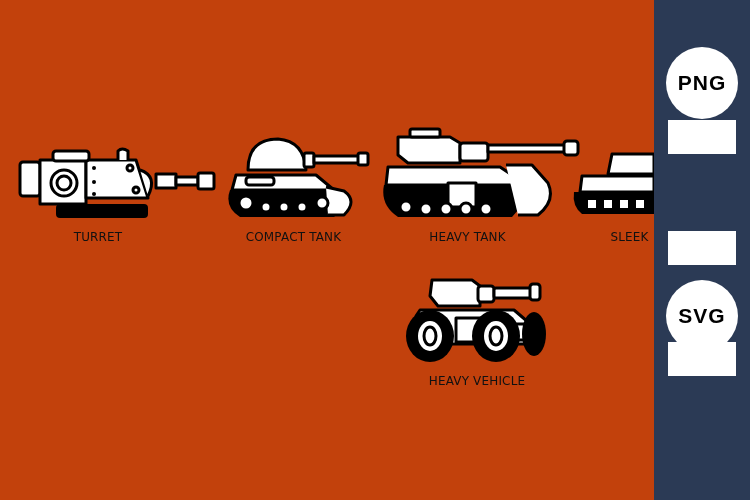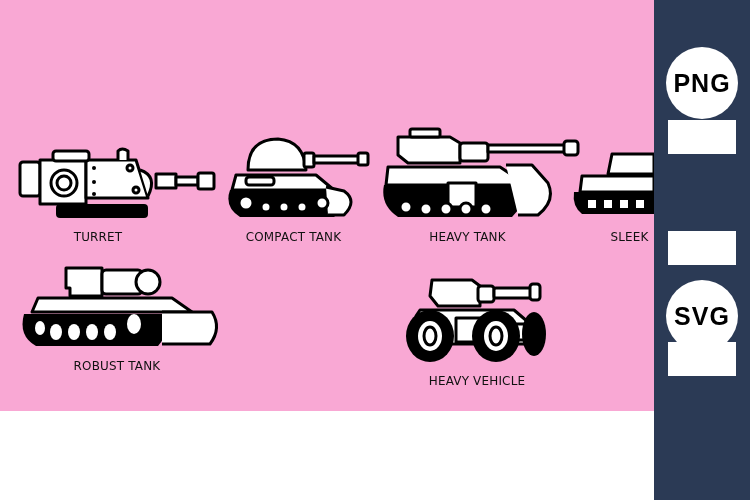--- a/index.html
+++ b/index.html
@@ -1,27 +1,27 @@
 <!DOCTYPE html>
 <html><head>
 <meta charset="utf-8">
 <style>
   html, body { margin:0; padding:0; }
   body { width:750px; height:500px; background:#ffffff; position:relative; overflow:hidden;
          font-family:"DejaVu Sans", sans-serif; }
-  .canvas { position:absolute; left:0; top:0; width:654px; height:411px; background:#f9a8d4; }
+  .canvas { position:absolute; left:0; top:0; width:654px; height:500px; background:#c2410c; }
   .item { position:absolute; }
   .item svg { position:absolute; left:0; top:0; overflow:visible; }
   .label { position:absolute; text-align:center; font-family:"DejaVu Sans", sans-serif;
            font-size:13px; font-weight:500; color:#111; letter-spacing:0.2px; line-height:18px;
            white-space:nowrap; transform:scaleX(0.92); }
   .sidebar { position:absolute; left:654px; top:0; width:96px; height:500px; background:#2b3a55; }
   .badge { position:absolute; left:12px; width:72px; height:72px; border-radius:50%; background:#fff;
            display:flex; align-items:center; justify-content:center;
-           font-family:"Liberation Sans", sans-serif; font-weight:bold; font-size:25px; color:#000; letter-spacing:1px; }
+           font-family:"Liberation Sans", sans-serif; font-weight:bold; font-size:21px; color:#000; letter-spacing:1px; }
   .connector { position:absolute; left:14px; width:68px; height:34px; background:#fff; }
   .s { fill:none; stroke:#000; stroke-width:3; stroke-linejoin:round; stroke-linecap:round; }
   .f { fill:#000; }
   .w { fill:#fff; stroke:#000; stroke-width:3; stroke-linejoin:round; }
 </style>
 </head>
 <body>
 
 <div class="canvas">
 
@@ -93,37 +93,20 @@
       <path class="w" d="M10 28 H82 V44 H8 Z"></path>
       <path class="f" d="M2 44 H82 V66 H10 Q0 58 2 44 Z"></path>
       <rect x="16" y="52" width="8" height="8" fill="#fff"></rect>
         <rect x="32" y="52" width="8" height="8" fill="#fff"></rect>
       <rect x="48" y="52" width="8" height="8" fill="#fff"></rect>
         <rect x="64" y="52" width="8" height="8" fill="#fff"></rect>
     </svg>
     <div class="label" style="left:36px;top:80px;width:60px;text-align:left;">SLEEK</div>
   </div>
 
-  <div class="item" style="left:22px;top:260px;width:200px;height:88px;">
-    <svg width="200" height="88">
-      <path class="w" d="M44 8 H80 V36 H48 V28 H44 Z"></path>
-      <rect class="w" x="80" y="10" width="40" height="24" rx="4"></rect>
-      <circle class="w" cx="126" cy="22" r="12"></circle>
-      <path class="w" d="M16 38 H150 L170 52 H10 Z"></path>
-      <path class="f" d="M2 54 H140 Q150 70 136 86 H14 Q-4 76 2 54 Z"></path>
-      <ellipse cx="18" cy="68" rx="5" ry="7" fill="#fff"></ellipse>
-        <ellipse cx="34" cy="72" rx="6" ry="8" fill="#fff"></ellipse>
-      <ellipse cx="52" cy="72" rx="6" ry="8" fill="#fff"></ellipse>
-        <ellipse cx="70" cy="72" rx="6" ry="8" fill="#fff"></ellipse>
-      <ellipse cx="88" cy="72" rx="6" ry="8" fill="#fff"></ellipse>
-        <ellipse cx="112" cy="64" rx="7" ry="10" fill="#fff"></ellipse>
-      <path class="w" d="M140 52 H190 Q200 68 188 84 H140"></path>
-    </svg>
-    <div class="label" style="left:30px;top:97px;width:130px;">ROBUST TANK</div>
-  </div>
 
 
   <div class="item" style="left:402px;top:272px;width:150px;height:90px;">
     <svg width="150" height="90">
       <path class="w" d="M30 8 H70 L78 14 V34 H36 L28 24 Z"></path>
       <rect class="w" x="76" y="14" width="16" height="16" rx="3"></rect>
       <rect class="w" x="92" y="16" width="38" height="10" rx="2"></rect>
       <rect class="w" x="128" y="12" width="10" height="16" rx="3"></rect>
       <path class="w" d="M18 38 H112 L126 50 V72 H14 V44 Z"></path>
       <rect class="w" x="54" y="46" width="26" height="24"></rect>

